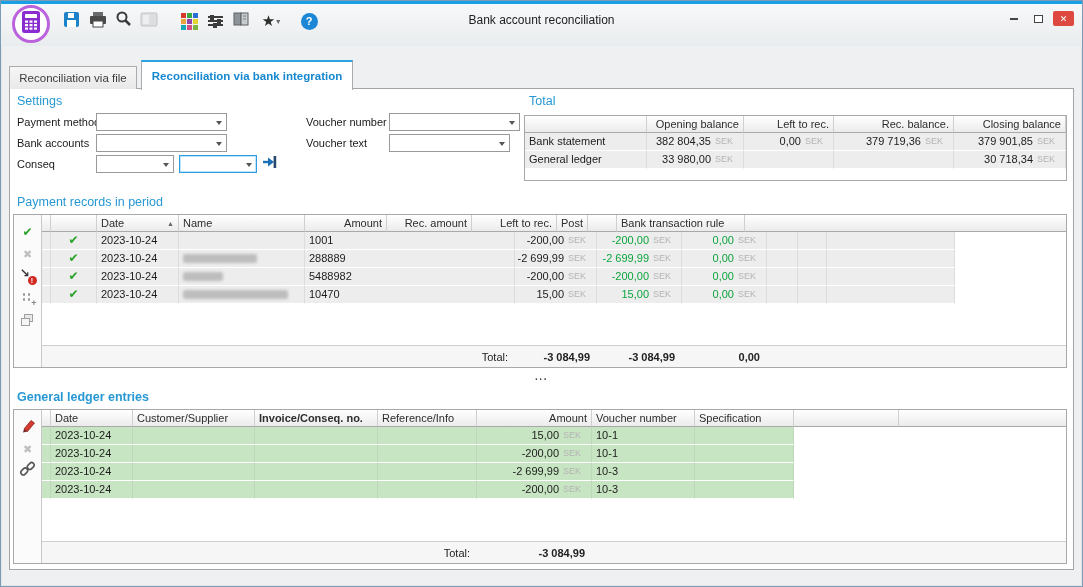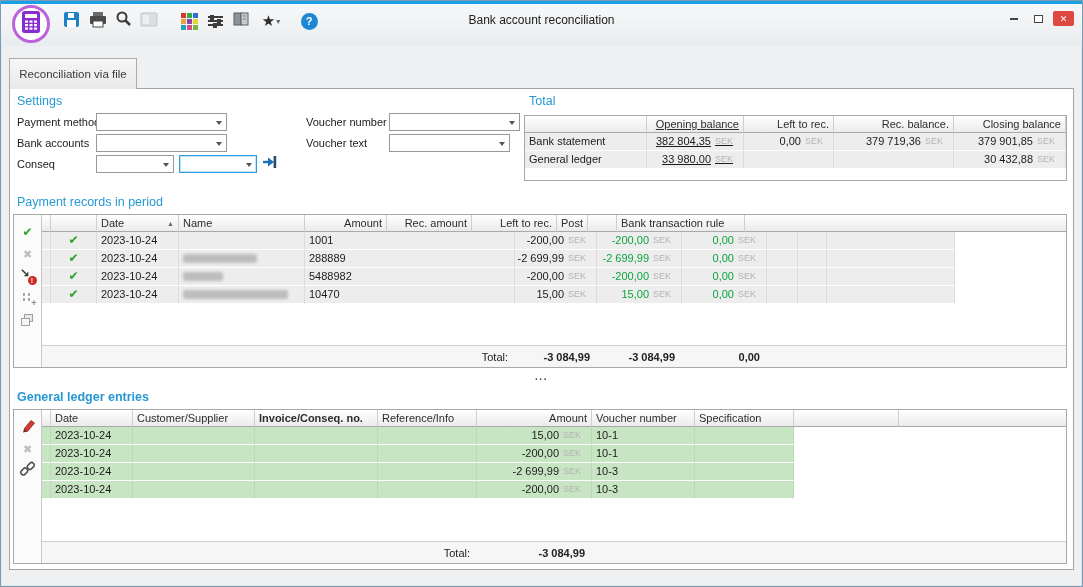--- a/index.html
+++ b/index.html
@@ -21,21 +21,21 @@
   .caret-sm{font-size:8px;color:#666;margin-left:1px;}
   .helpcirc{width:17px;height:17px;border-radius:50%;background:#1d87d6;color:#fff;font-weight:bold;font-size:11px;display:flex;align-items:center;justify-content:center;}
   .wctrl{position:absolute;right:8px;top:7px;display:flex;align-items:center;}
   .wbtn{width:21px;height:15px;display:flex;align-items:center;justify-content:center;margin-left:4px;color:#444;}
   .minbar{width:8px;height:2px;background:#444;}
   .maxbox{width:9px;height:8px;border:1.5px solid #444;background:#fff;}
   .closebtn{background:#dd4840;border-radius:2px;color:#fff;font-size:9px;font-weight:bold;}
   
   .tabstrip{position:absolute;left:8px;top:58px;right:8px;height:30px;display:flex;align-items:flex-end;z-index:3;}
   .tab{border:1px solid #ababab;border-bottom:none;background:linear-gradient(#f6f6f6,#e9e9e9);color:#3c3c3c;font-size:11.5px;display:flex;align-items:center;justify-content:center;}
-  .tab.inactive{width:128px;height:31px;margin-right:4px;}
+  .tab.inactive{width:128px;height:23px;margin-right:4px;}
   .tab.active{width:212px;height:30px;background:#fff;color:#1688d0;font-weight:bold;border-top:2px solid #2aa5e2;margin-bottom:-1px;}
   
   .content{position:absolute;left:8px;right:8px;top:87px;bottom:16px;border:1px solid #a5a5a5;background:#fff;z-index:2;}
   .sechead{position:absolute;font-size:12.5px;color:#2798d4;}
   .flabel{position:absolute;font-size:11px;color:#1a1a1a;height:18px;line-height:18px;}
   .select{position:absolute;height:18px;border:1px solid #999;background:#fff;font-size:11px;line-height:16px;padding:0 16px 0 4px;white-space:pre;color:#111;overflow:hidden;}
   .select .sarr{position:absolute;right:4px;top:7px;width:0;height:0;border-left:3.5px solid transparent;border-right:3.5px solid transparent;border-top:4px solid #555;}
   .select.focused{border-color:#2f9be0;box-shadow:inset 0 0 0 1px #bfe3f7;}
   .applybtn{position:absolute;width:18px;height:18px;display:flex;align-items:center;justify-content:center;}
   
@@ -59,21 +59,21 @@
   .p-ind{width:6px;}.p-sel{width:46px;text-align:center;}.p-date{width:82px;}.p-name{width:126px;}
   .p-ref{width:210px;}.p-amt{width:82px;}.p-rec{width:85px;}.p-left{width:85px;}
   .p-post{width:31px;}.p-x{width:29px;}.p-rule{width:128px;}
   .pay .row .cell{background:#ededed;border-bottom:1px solid #fff;}
   
   .l-ind{width:6px;}.l-date{width:82px;}.l-cust{width:122px;}.l-inv{width:123px;font-weight:bold;}.l-refinfo{width:99px;}
   .l-amt{width:115px;}.l-vou{width:103px;}.l-spec{width:99px;}.l-extra{width:105px;}
   .led .row .cell{background:#c8e5c3;border-bottom:1px solid #fff;border-right:1px solid rgba(0,0,0,0.05);}
   .led .row.sel{box-shadow:inset 0 0 0 1px #9fd2ef;}
   
-  .t-lab{width:122px;}.t-open{width:97px;text-decoration:underline;}.t-left{width:90px;}.t-rec{width:120px;}.t-close{flex:1;width:auto;}
+  .t-lab{width:122px;}.t-open{width:97px;}.t-left{width:90px;}.t-rec{width:120px;}.t-close{flex:1;width:auto;}
   .tot .row .cell{background:#ededed;border-bottom:1px solid #fff;}
   .tot .hcell{text-align:right;}
   .tot .hcell.t-lab{text-align:left;}
   .blurbar{height:9px;background:#bdbdbd;border-radius:2px;filter:blur(1.5px);margin-top:4px;}
   .b1{width:74px;}.b2{width:40px;}.b3{width:105px;}
   .sorttri{font-size:7px;color:#666;float:right;line-height:17px;}
   .hd-flex{display:flex;justify-content:space-between;}
   .xgray{color:#bfbfbf;font-size:11px;font-weight:bold;}
   .stack{position:relative;width:16px;height:16px;display:block;}
   .stack .base{position:absolute;left:0;top:-2px;font-size:12px;color:#333;font-weight:bold;}
@@ -199,20 +199,21 @@
           <span class="maxbox"></span>
         </div>
       <div class="wbtn closebtn">
           <span>✕</span>
         </div>
     </div>
   </div>
 
   <div class="tabstrip">
     <div class="tab inactive">Reconciliation via file</div>
+    <div class="tab active">Reconciliation via bank integration</div>
   </div>
 
   <div class="content">
 
     <div class="sechead" style="left:7px;top:5px;">Settings</div>
     <div class="flabel" style="left:7px;top:24px;">Payment method</div>
     <div class="select" style="left:86px;top:24px;width:131px;">
       <span class="sarr"></span>
     </div>
     <div class="flabel" style="left:7px;top:45px;">Bank accounts</div>
@@ -275,21 +276,21 @@
         </div>
         <div class="row">
           <div class="cell t-lab">General ledger</div>
           <div class="cell t-open num">
               <span>33 980,00</span>
               <span class="sek">SEK</span>
             </div>
           <div class="cell t-left num"></div>
           <div class="cell t-rec num"></div>
           <div class="cell t-close num">
-              <span>30 432,88</span>
+              <span>30 718,34</span>
               <span class="sek">SEK</span>
             </div>
         </div>
         <div class="filler"></div>
       </div>
     </div>
 
     <div class="sechead" style="left:7px;top:106px;">Payment records in period</div>
     <div class="gbox pay" style="left:3px;top:125px;width:1054px;height:154px;">
       <div class="rail">

